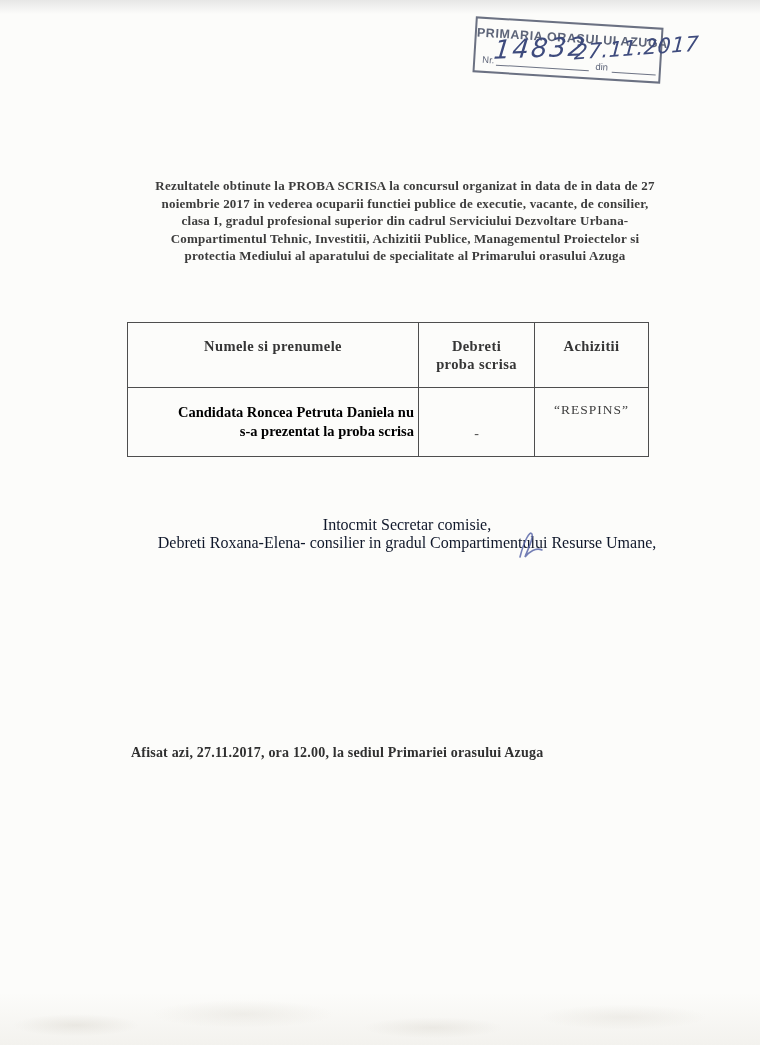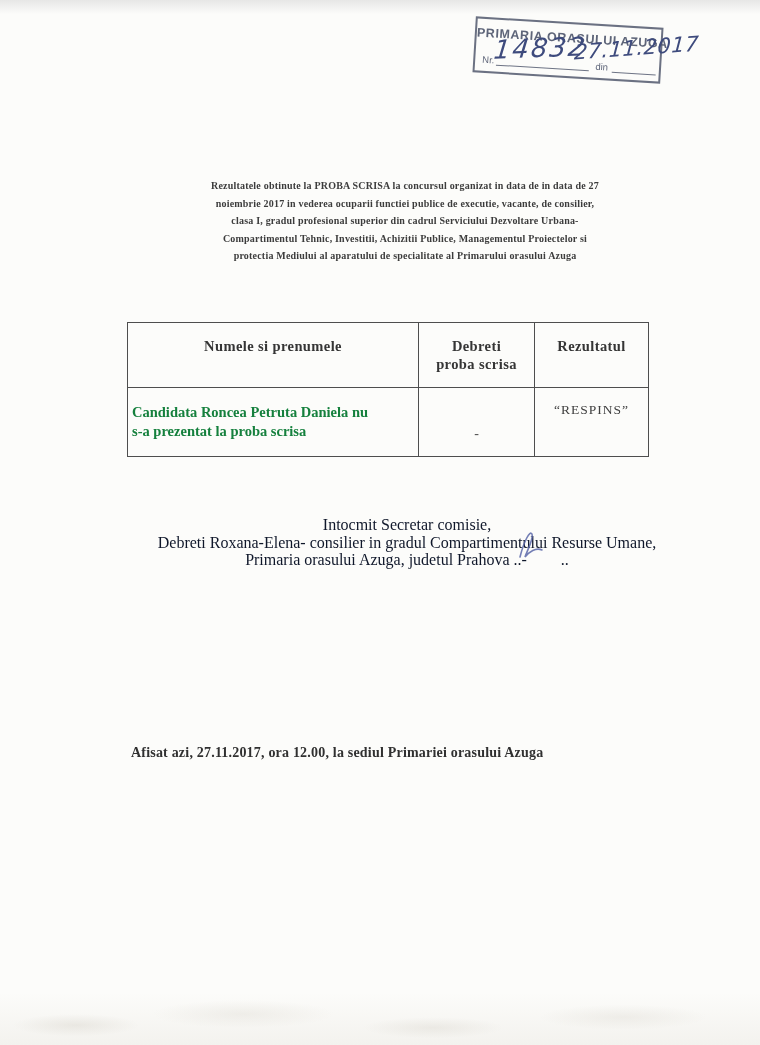--- a/index.html
+++ b/index.html
@@ -62,21 +62,21 @@
     z-index:3;
     white-space:nowrap;
   }
   #hw-nr   { left:494px; top:33px; font-size:26px; letter-spacing:2px; transform:rotate(-2deg) skewX(-8deg); }
   #hw-date { left:574px; top:36px; font-size:21px; letter-spacing:.5px; transform:rotate(-4deg) skewX(-8deg); }
 
   
   #title-paragraph {
     position:absolute; left:118px; top:177px; width:574px;
     text-align:center;
-    font-weight:bold; font-size:10px; line-height:17.5px;
+    font-weight:bold; font-size:13px; line-height:17.5px;
     letter-spacing:.2px; color:#3c3c3c;
     white-space:pre-line;
   }
 
   
   #results-table {
     position:absolute; left:127px; top:322px; width:521px;
     border-collapse:collapse; table-layout:fixed;
   }
   #results-table col.c1 { width:291px; }
@@ -87,23 +87,23 @@
     padding:14px 4px;
   }
   #results-table th {
     height:34px; vertical-align:top;
     font-size:14.5px; font-weight:bold; letter-spacing:.4px;
     line-height:18px; color:#353535; text-align:center;
     white-space:pre-line;
   }
   #results-table td { height:40px; }
   td.cell-name {
-    vertical-align:middle; text-align:left;
+    vertical-align:middle; text-align:right;
     font-weight:bold; font-size:14.5px; line-height:19px;
-    color:#15803d; white-space:pre-line;
+    color:#000000; white-space:pre-line;
   }
   td.cell-score {
     vertical-align:bottom; text-align:center;
     font-size:14px; color:#555; padding-bottom:5px;
   }
   td.cell-result {
     vertical-align:top; text-align:center;
     font-size:13.5px; letter-spacing:1px; color:#404040;
   }
 
@@ -155,39 +155,36 @@
     <colgroup>
         <col class="c1">
         <col class="c2">
         <col class="c3">
       </colgroup>
     <thead>
       <tr>
         <th>Numele si prenumele</th>
         <th>Debreti
 proba scrisa</th>
-        <th>Rezultatul</th>
+        <th>Achizitii</th>
       </tr>
     </thead>
     <tbody>
       <tr>
         <td class="cell-name">Candidata Roncea Petruta Daniela nu
 s-a prezentat la proba scrisa</td>
         <td class="cell-score">-</td>
         <td class="cell-result">“RESPINS”</td>
       </tr>
     </tbody>
   </table>
 
   <div id="signature-block">
     <div>Intocmit Secretar comisie,</div>
     <div>Debreti Roxana-Elena- consilier in gradul Compartimentului Resurse Umane,</div>
-    <div>
-      <span>Primaria orasului Azuga, judetul Prahova  ..-</span><span class="sig-tail">..</span>
-    </div>
   </div>
   <svg id="handwritten-signature" width="42" height="36" viewBox="0 0 42 36">
     <path d="M7 30 C11 14, 17 3, 19 7 C21 11, 14 24, 12 30 C16 25, 23 20, 29 23" fill="none" stroke="#5b67a8" stroke-width="1.6" stroke-linecap="round" opacity="0.85"></path>
   </svg>
 
   <div id="footer-line">Afisat azi, 27.11.2017, ora 12.00, la sediul Primariei orasului Azuga</div>
 
 </div>
 
 </body></html>

